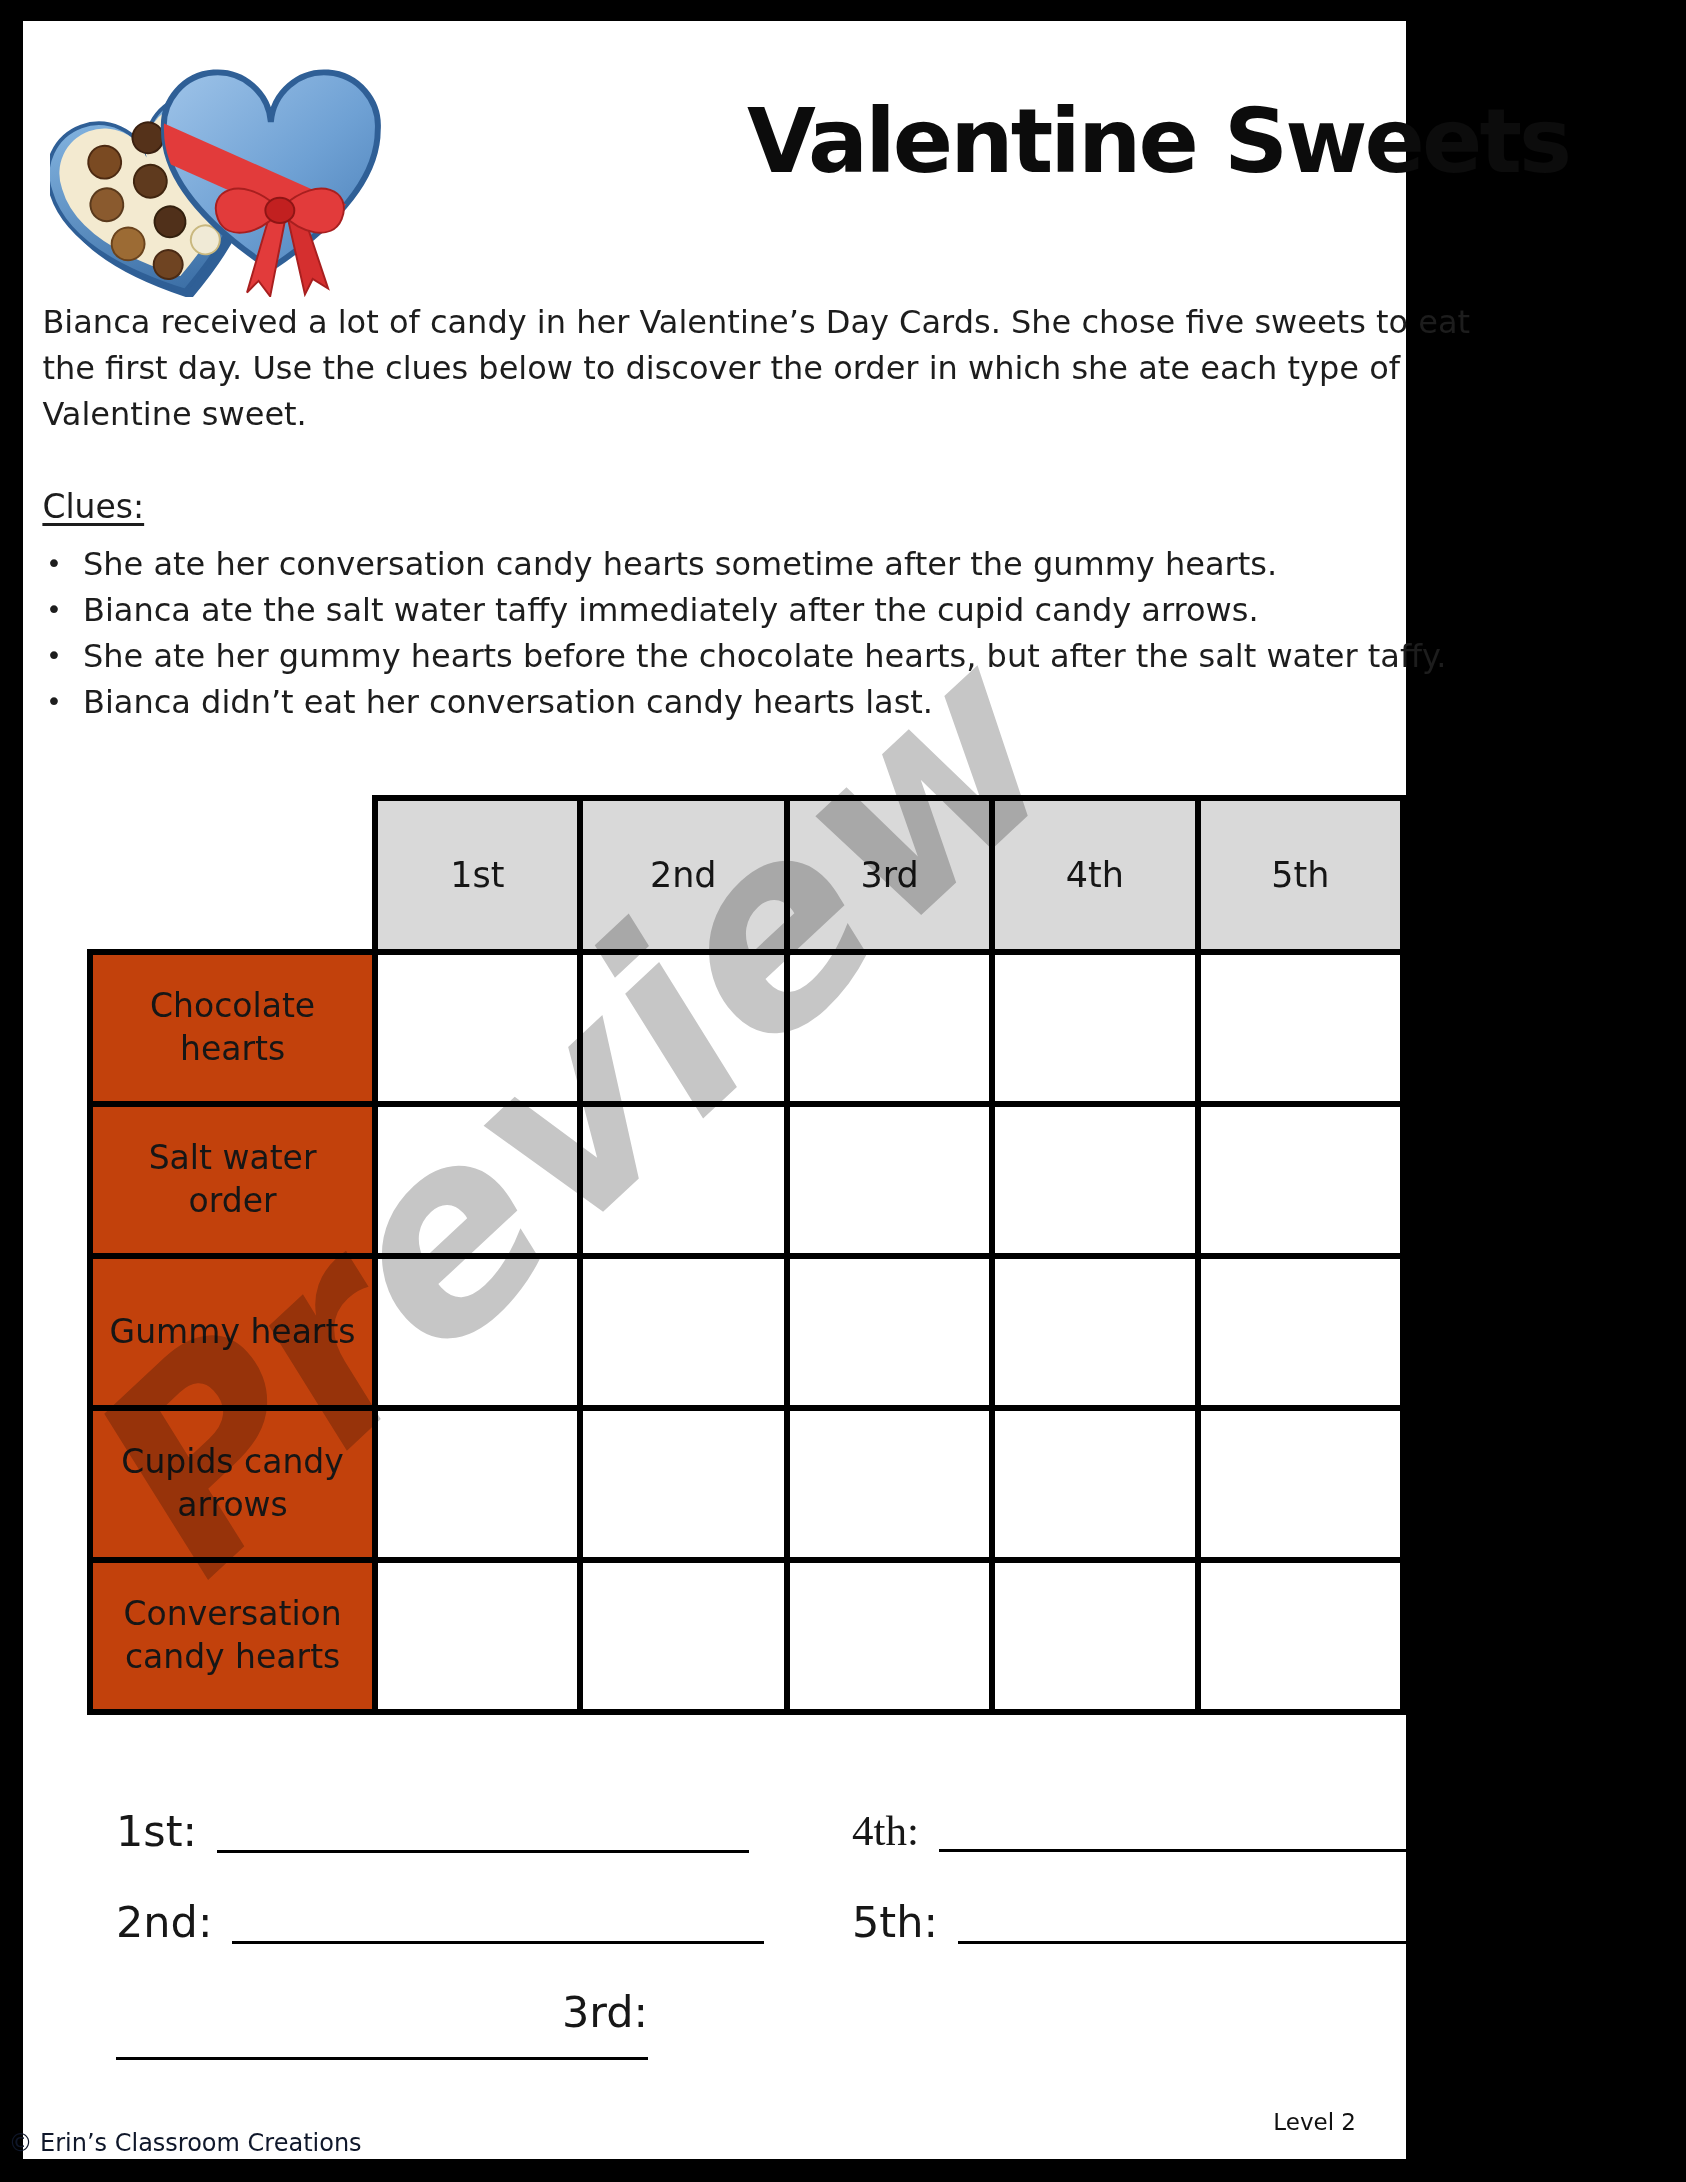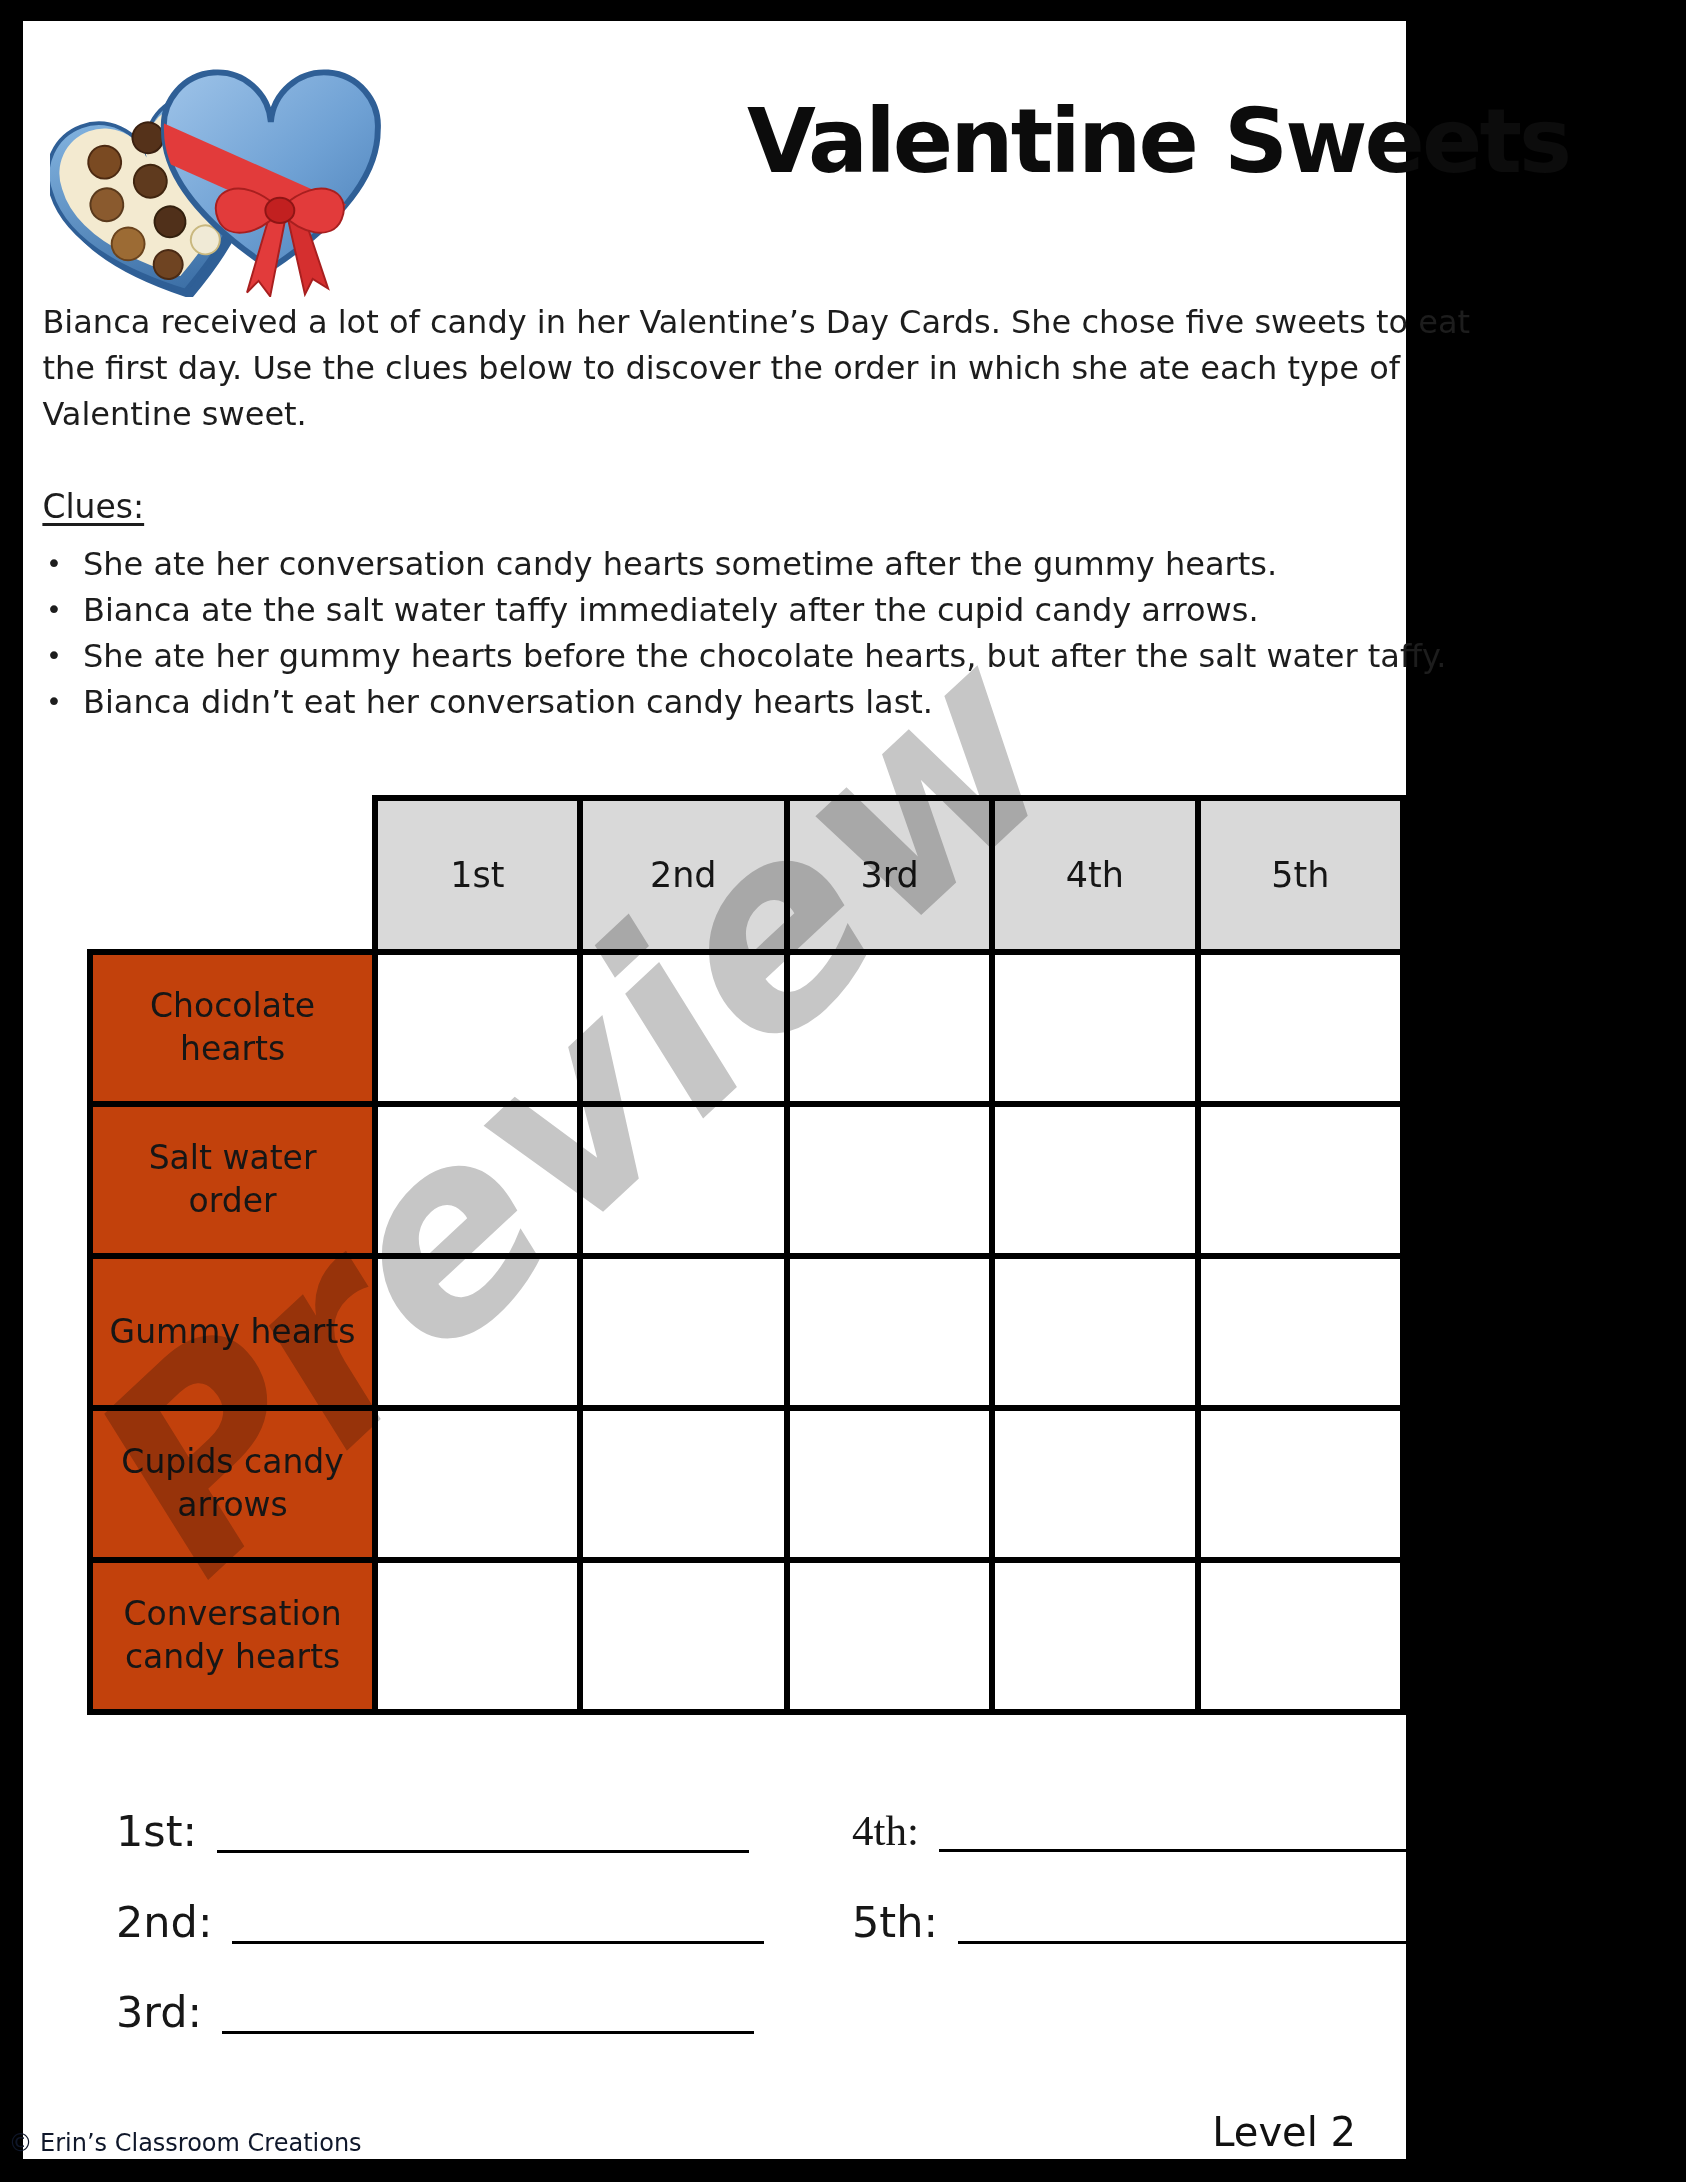--- a/index.html
+++ b/index.html
@@ -41,27 +41,27 @@
     position:absolute;left:555px;top:1089px;z-index:6;
     transform:translate(-50%,-50%) rotate(-43deg);
     font-size:264px;font-weight:bold;font-style:italic;letter-spacing:1.9px;
     color:#c6c6c6;mix-blend-mode:multiply;white-space:nowrap;pointer-events:none;
   }
 
   .ans{position:absolute;display:flex;align-items:flex-end;gap:20px;font-size:43px;color:#171717;}
   .ans .line{border-bottom:3.9px solid #000;margin-bottom:2.9px;height:0;}
   .ans.a1{left:93px;top:1785px;}
   .ans.a2{left:93px;top:1876px;}
-  .ans.a3{left:93px;top:1966px;}
+  .ans.a3{left:93px;top:1966px;flex-direction:column;}
   .ans.a4{left:829px;top:1785px;font-family:Liberation Serif, serif;}
   .ans.a5{left:829px;top:1876px;}
   .ans.left .line{width:532px;}
   .ans.right .line{width:497px;}
 
-  .level{position:absolute;right:50px;top:2088px;font-size:40px;color:#111;}
+  .level{position:absolute;right:50px;top:2088px;font-size:23px;color:#111;}
   .copyright{position:absolute;left:-14.6px;top:2108px;font-size:24px;color:#0f172a;z-index:8;white-space:nowrap;}
 </style>
 </head>
 <body>
 
 <div class="page">
 
   <svg class="box-art" viewBox="0 0 350 272" aria-hidden="true">
     <defs>
       <linearGradient id="lidGrad" x1="0" y1="0" x2="1" y2="1">

